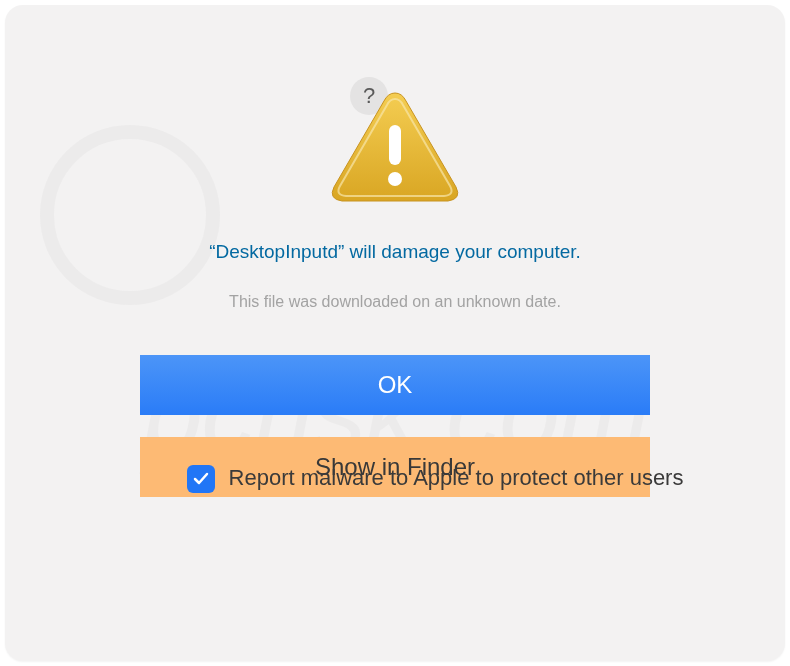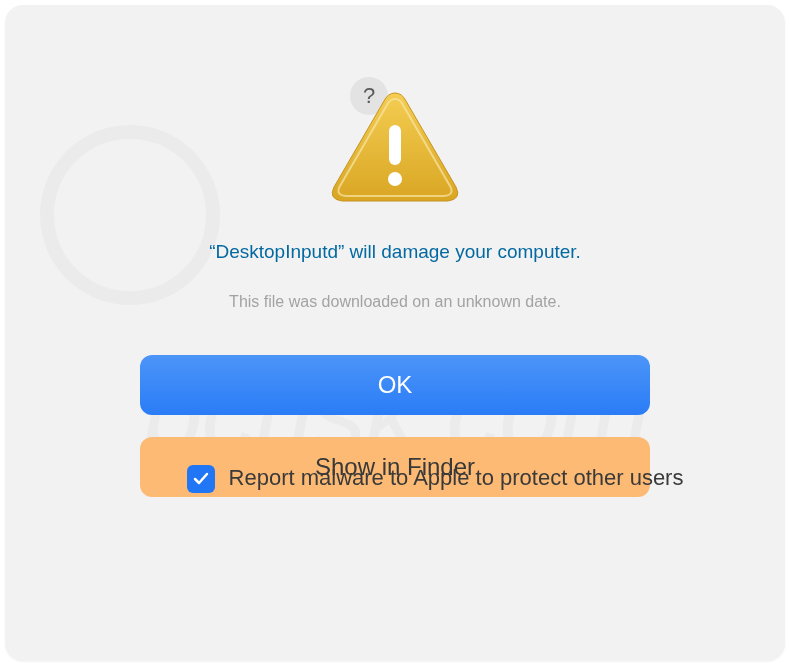--- a/index.html
+++ b/index.html
@@ -68,21 +68,21 @@
     }
     .button-stack {
       width: 510px;
       display: flex;
       flex-direction: column;
       gap: 22px;
     }
     .btn {
       width: 100%;
       height: 60px;
-      border-radius: 12px;
+      border-radius: 0;
       border: none;
       font-size: 24px;
       font-weight: 400;
       cursor: pointer;
       display: flex;
       align-items: center;
       justify-content: center;
     }
     .btn-primary {
       background: linear-gradient(180deg, #4c95f8 0%, #2a7cf7 100%);

